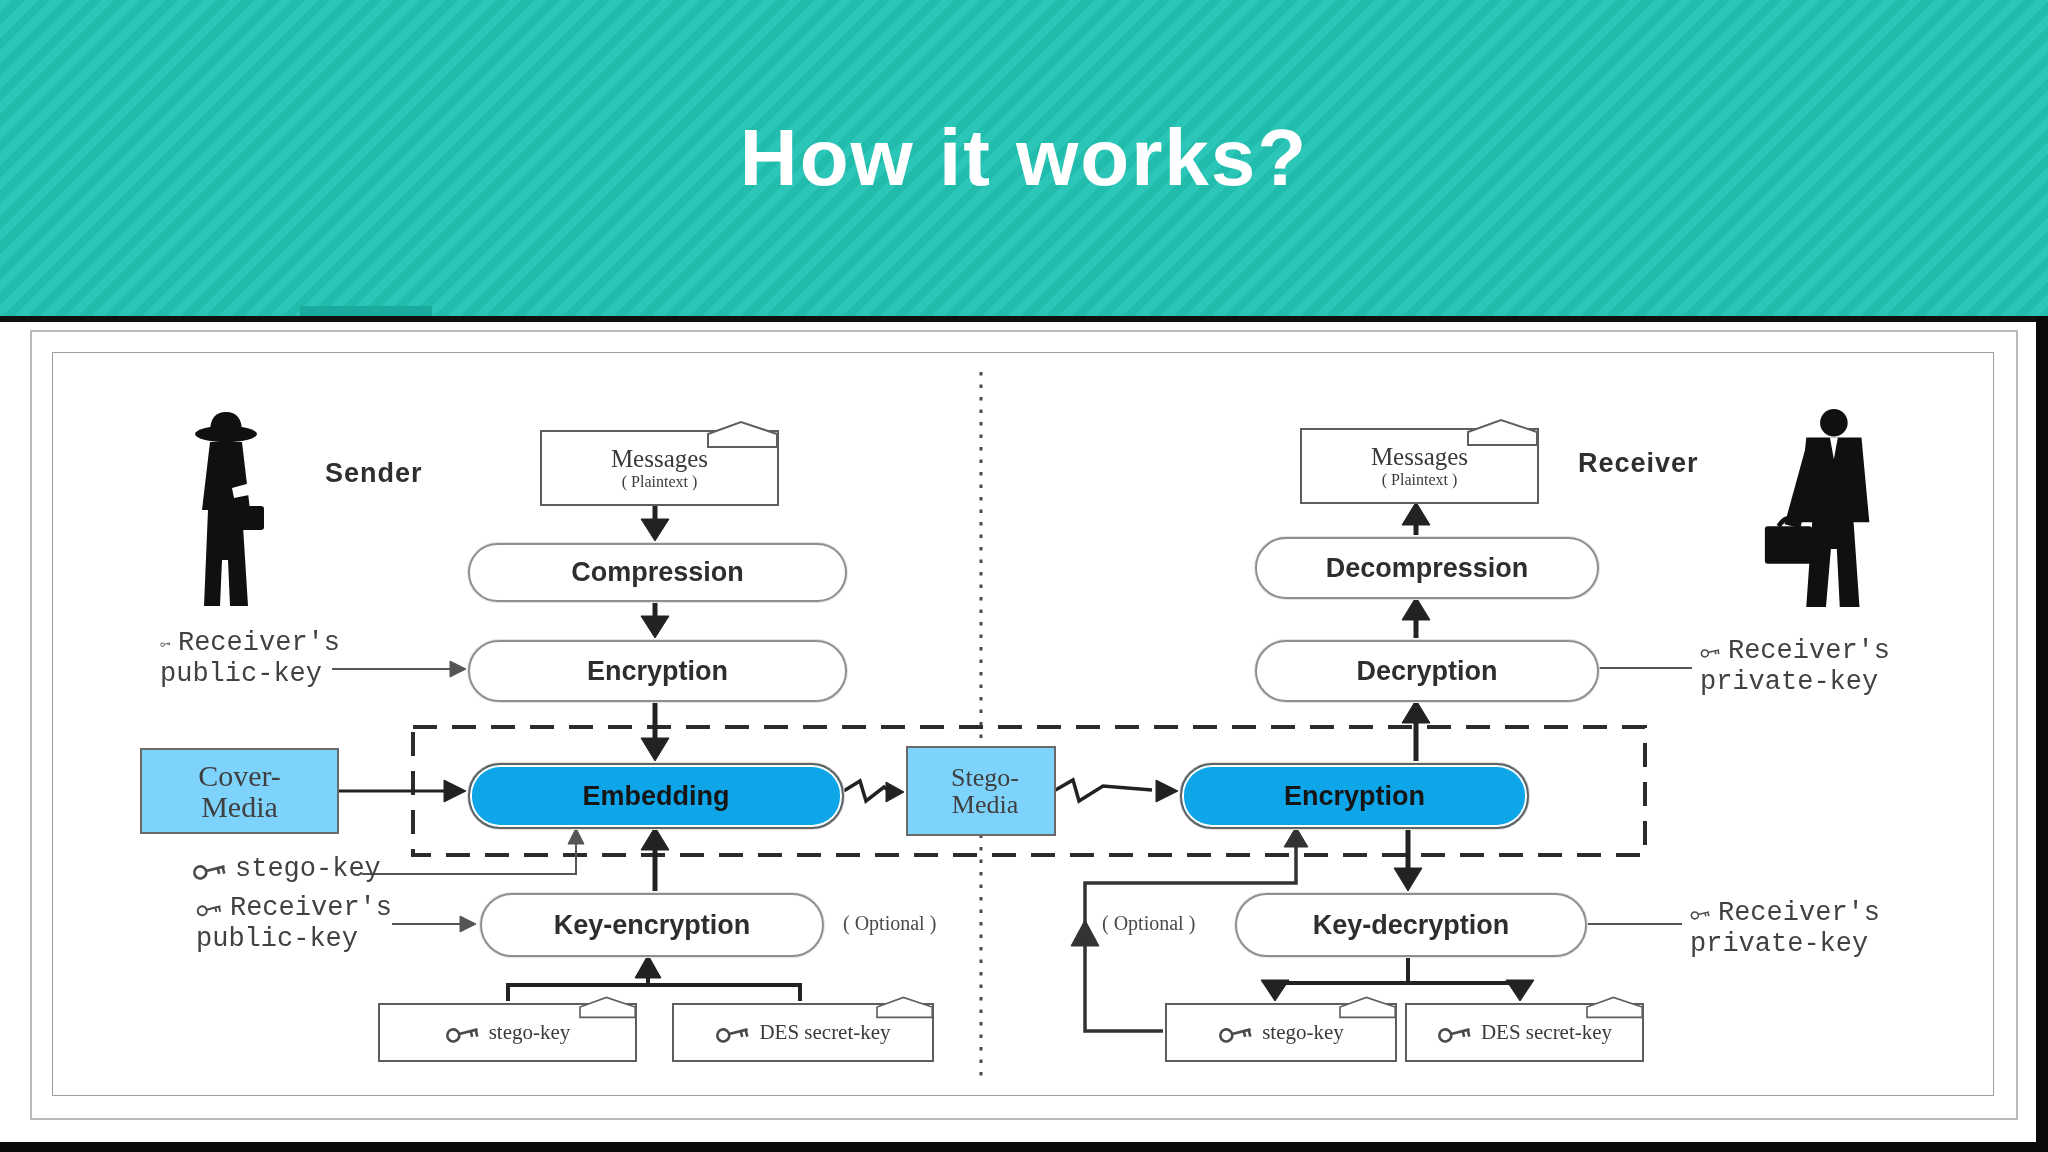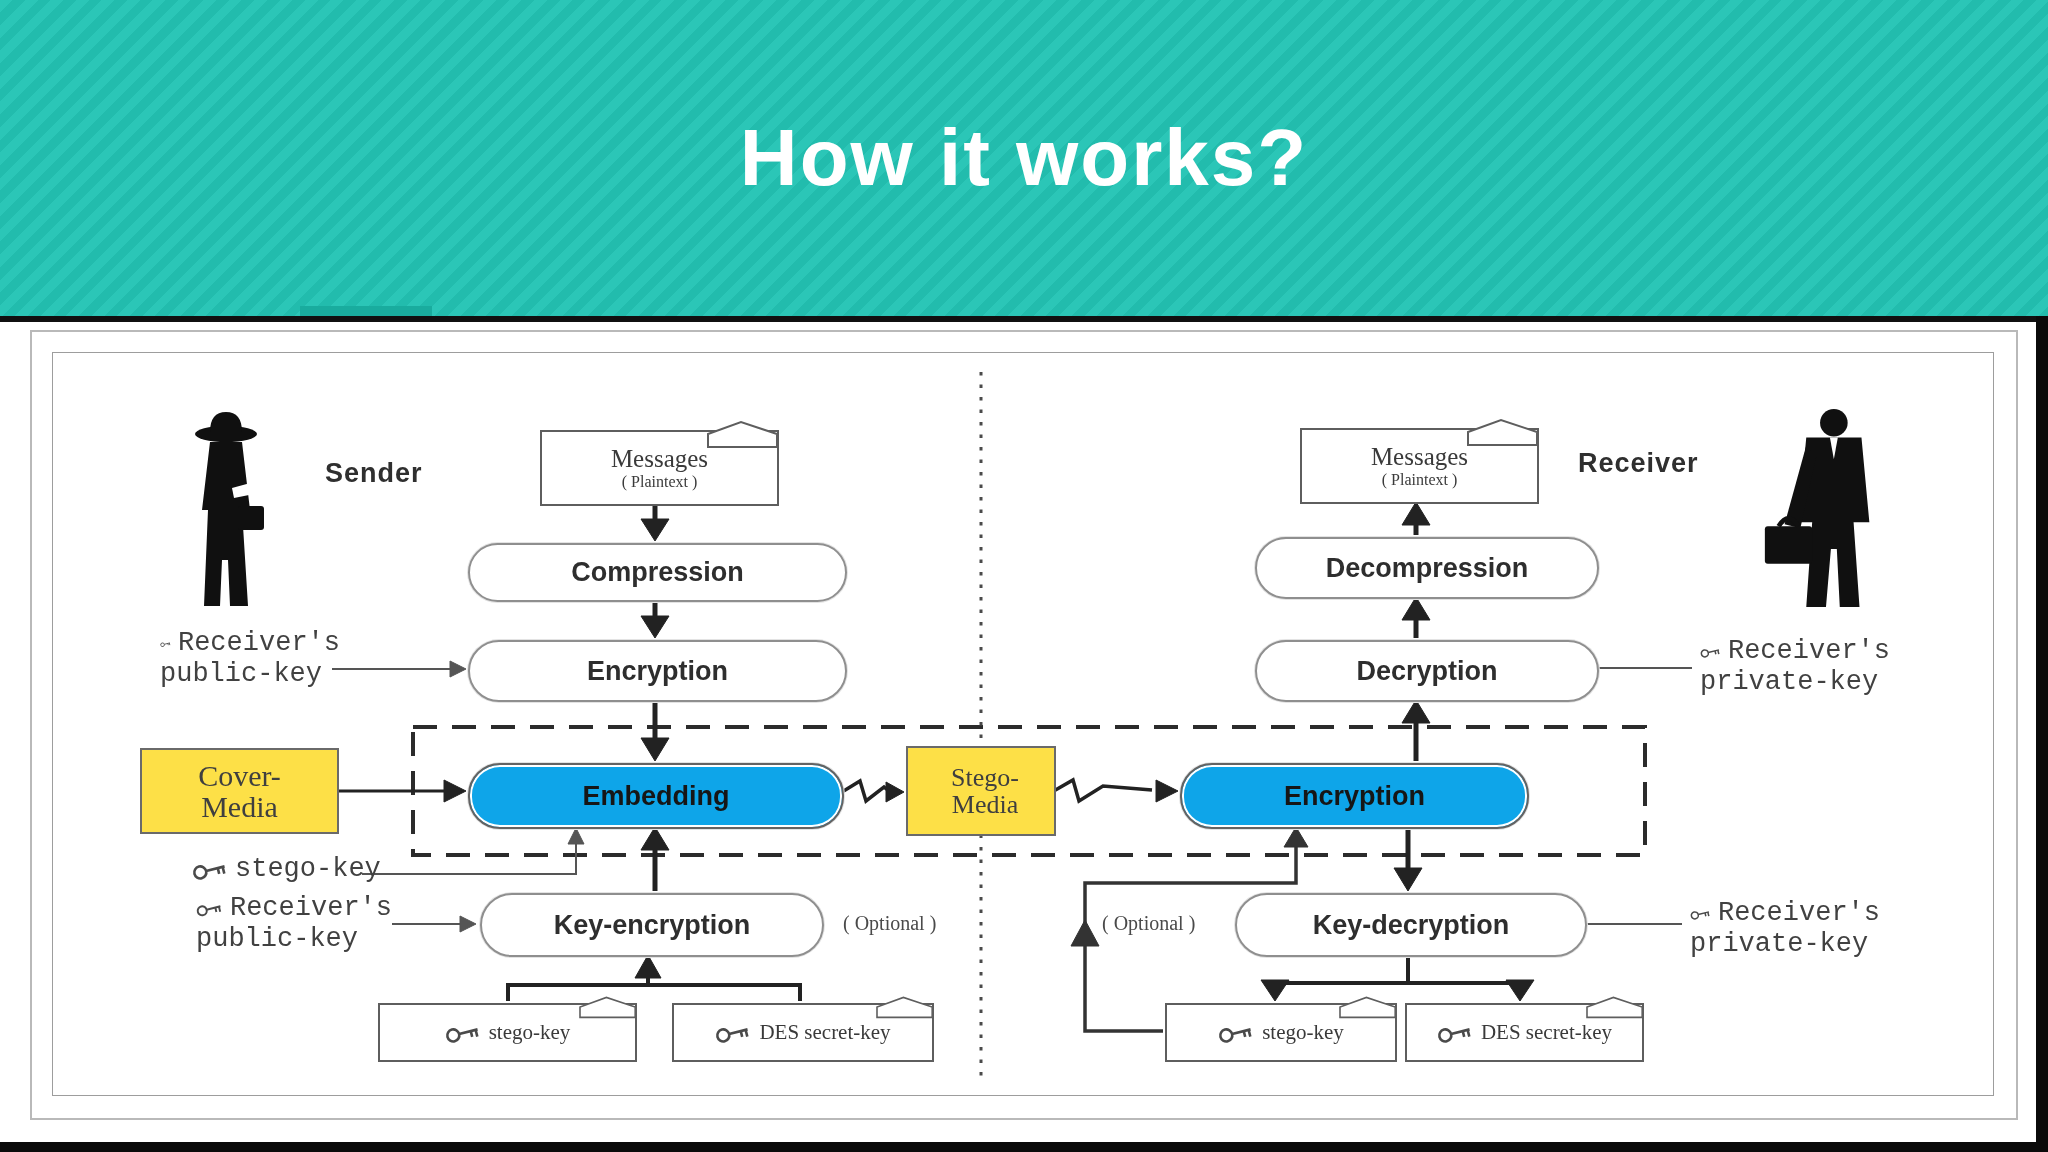--- a/index.html
+++ b/index.html
@@ -31,21 +31,21 @@
   .doc{position:absolute;z-index:2;background:#fff;border:2px solid #5e5e5e;
        display:flex;flex-direction:column;align-items:center;justify-content:center;
        font-family:"Liberation Serif",serif;color:#3a3a3a;}
   .doc .fold{position:absolute;top:-13px;right:-2px;width:72px;height:30px;}
   .doc.small{flex-direction:row;gap:8px;}
   .doc.small .fold{width:58px;height:24px;top:-10px;}
   .doc-title{font-size:25px;line-height:1.1;}
   .doc-sub{font-size:16px;line-height:1.1;}
   .doc-key-text{font-size:21px;}
 
-  .plainbox{position:absolute;z-index:2;background:#fde047;border:2px solid #6a6a6a;
+  .plainbox{position:absolute;z-index:2;background:#7dd3fc;border:2px solid #6a6a6a;
        display:flex;flex-direction:column;align-items:center;justify-content:center;
        font-family:"Liberation Serif",serif;color:#3f3f3f;line-height:1.05;}
   .media-text{font-size:30px;}
   .media-text.sm{font-size:26px;margin-left:8px;}
 
   .person-label{position:absolute;z-index:2;font-weight:bold;font-size:27px;color:#2f2f2f;letter-spacing:1px;}
   .optional{position:absolute;z-index:2;font-family:"Liberation Serif",serif;font-size:20px;color:#4a4a4a;}
 
   .keylabel{position:absolute;z-index:2;font-family:Liberation Mono, monospace;font-size:27px;
             color:#414141;line-height:1.15;}

